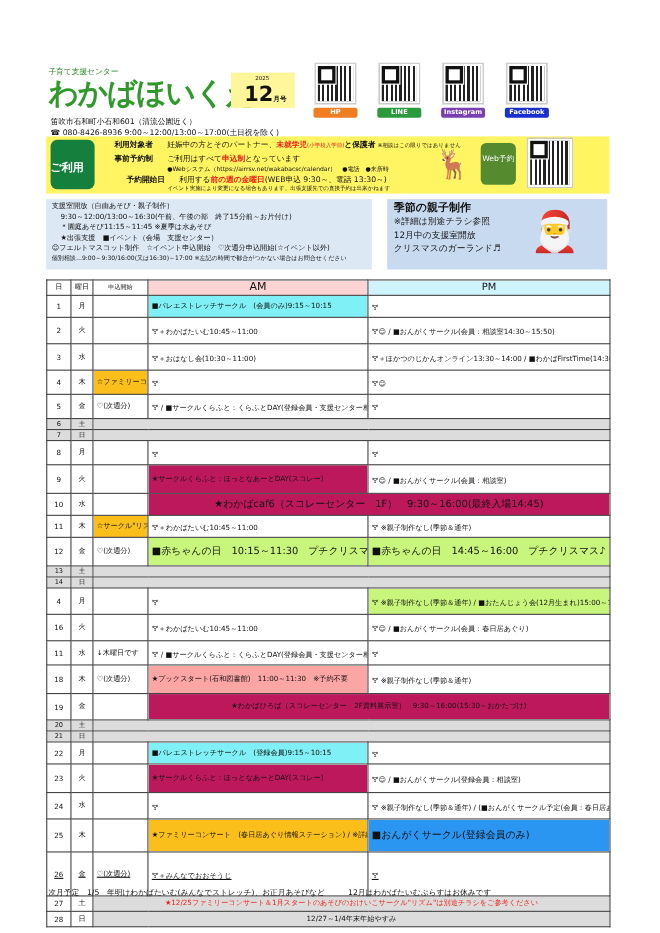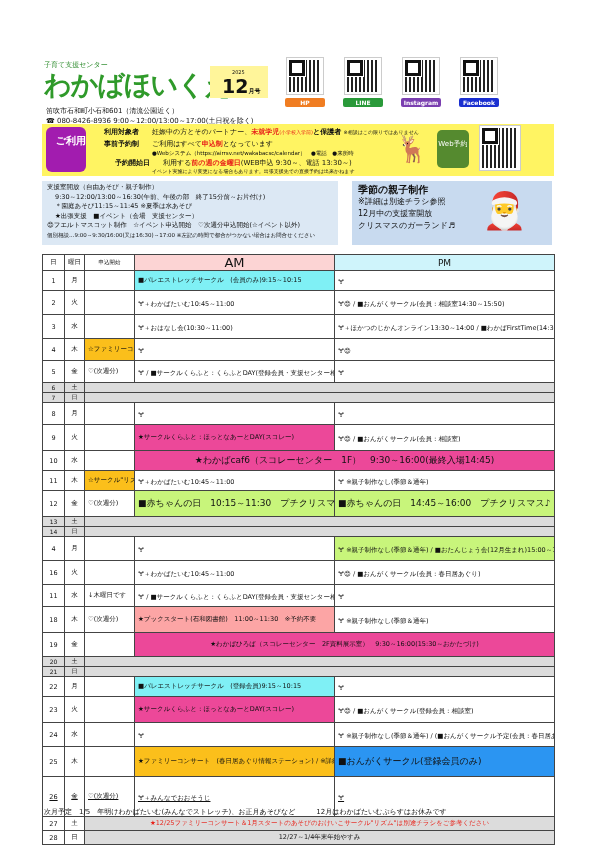--- a/index.html
+++ b/index.html
@@ -14,38 +14,38 @@
 .addr{left:46px;top:106px;font-size:7px}
 .tel{left:46px;top:116px;font-size:7px}
 .qr{width:36px;height:36px;background:
  repeating-linear-gradient(90deg,#222 0 2px,#fff 2px 4px),#222;
  border:2px solid #fff;outline:1px solid #ccc}
 .qr::before{content:"";position:absolute;left:0;top:0;width:10px;height:10px;border:3px solid #111;background:#fff;box-shadow:0 0 0 1px #fff}
 .qrw{position:absolute}
 .qrw .qr{position:relative}
 .qlabel{position:absolute;top:40px;left:-2px;width:40px;height:9px;border-radius:2px;color:#fff;font-size:6px;text-align:center;line-height:9px;font-weight:bold}
 .infobox{left:42px;top:124px;width:512px;height:52px;background:#fff462}
-.goriyo{left:46px;top:127px;width:40px;height:45px;background:#a21caf;border-radius:6px;color:#fff;font-size:10px;text-align:right;padding-top:7px;line-height:14px;font-weight:bold}
+.goriyo{left:46px;top:127px;width:40px;height:45px;background:#15803d;border-radius:6px;color:#fff;font-size:10px;text-align:left;padding-top:19px;line-height:14px;font-weight:bold}
 .irow{position:absolute;font-size:7px;white-space:nowrap}
 .irow b{display:inline-block;width:48px;font-weight:bold}
 .red{color:#e8231b;font-weight:bold}
 .webbtn{left:437px;top:130px;width:32px;height:38px;background:#558a2f;border-radius:5px;color:#fff;font-size:7px;text-align:center;padding-top:9px;line-height:11px}
 .qrbig{left:480px;top:126px}
 .support{left:42px;top:181px;width:296px;height:64px;background:#dce8f4;font-size:6.5px;line-height:9.5px;padding:2px 5px}
 .seasonal{left:352px;top:181px;width:200px;height:64px;background:#c8daef;padding:3px 6px;font-size:8px;line-height:12px}
 .seasonal .t{font-size:10px;font-weight:bold}
 table{position:absolute;left:42px;top:254px;width:512px;border-collapse:collapse;font-size:6.5px;table-layout:fixed}
 td,th{border:1px solid #444;padding:0 3px;vertical-align:middle;white-space:nowrap;overflow:hidden}
 th{font-weight:normal;height:14px}
 .c{text-align:center}
-.am{background:#fcd4d4;font-size:13px}
+.am{background:#fcd4d4;font-size:10px}
 .pm{background:#cff4fb;font-size:9px}
 .wk td{background:#dcdcdc;height:7px;font-size:6px}
 .cyan{background:#7ff0f5}
-.blue{background:#ec4899}
+.blue{background:#be185d}
 .green{background:#c8f57b}
 .orange{background:#fbbf1b}
 .yellow{background:#fca5a5}
 .deepblue{background:#2b95f2}
 .big{font-size:9px}
 .r{color:#e8231b}
 .footer{left:44px;top:807px;font-size:7px}
 </style>
 </head>
 <body>

